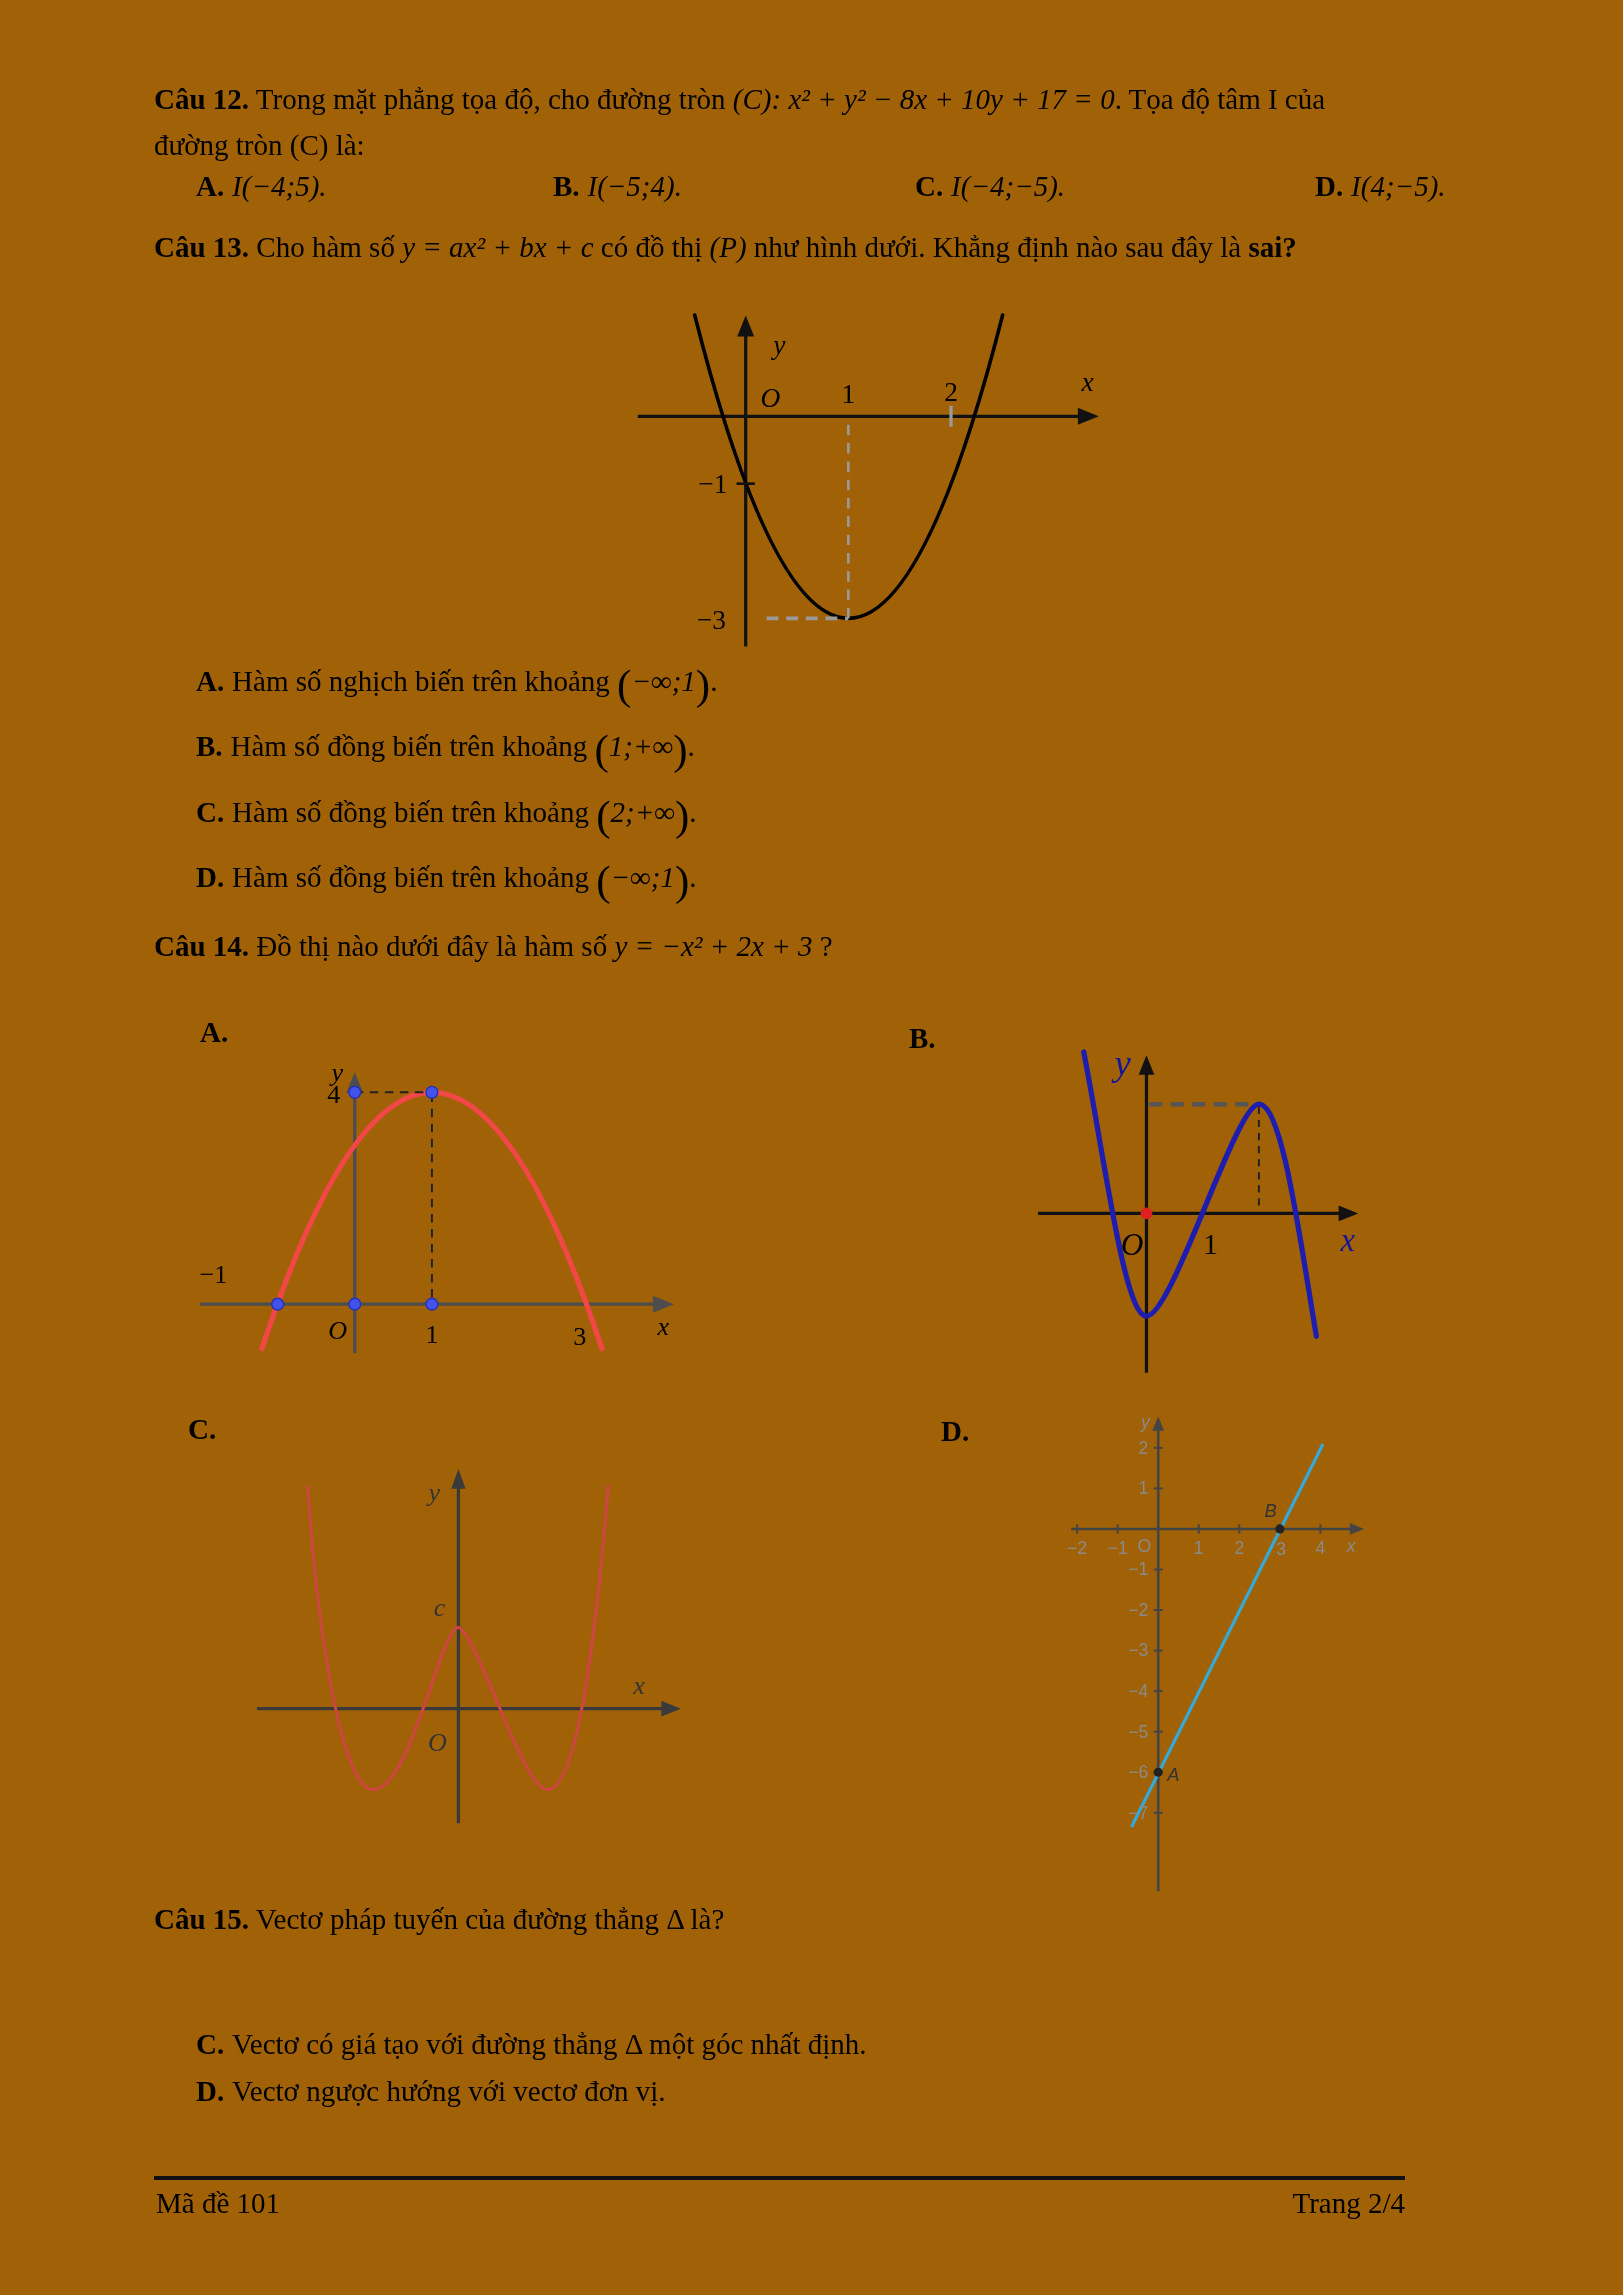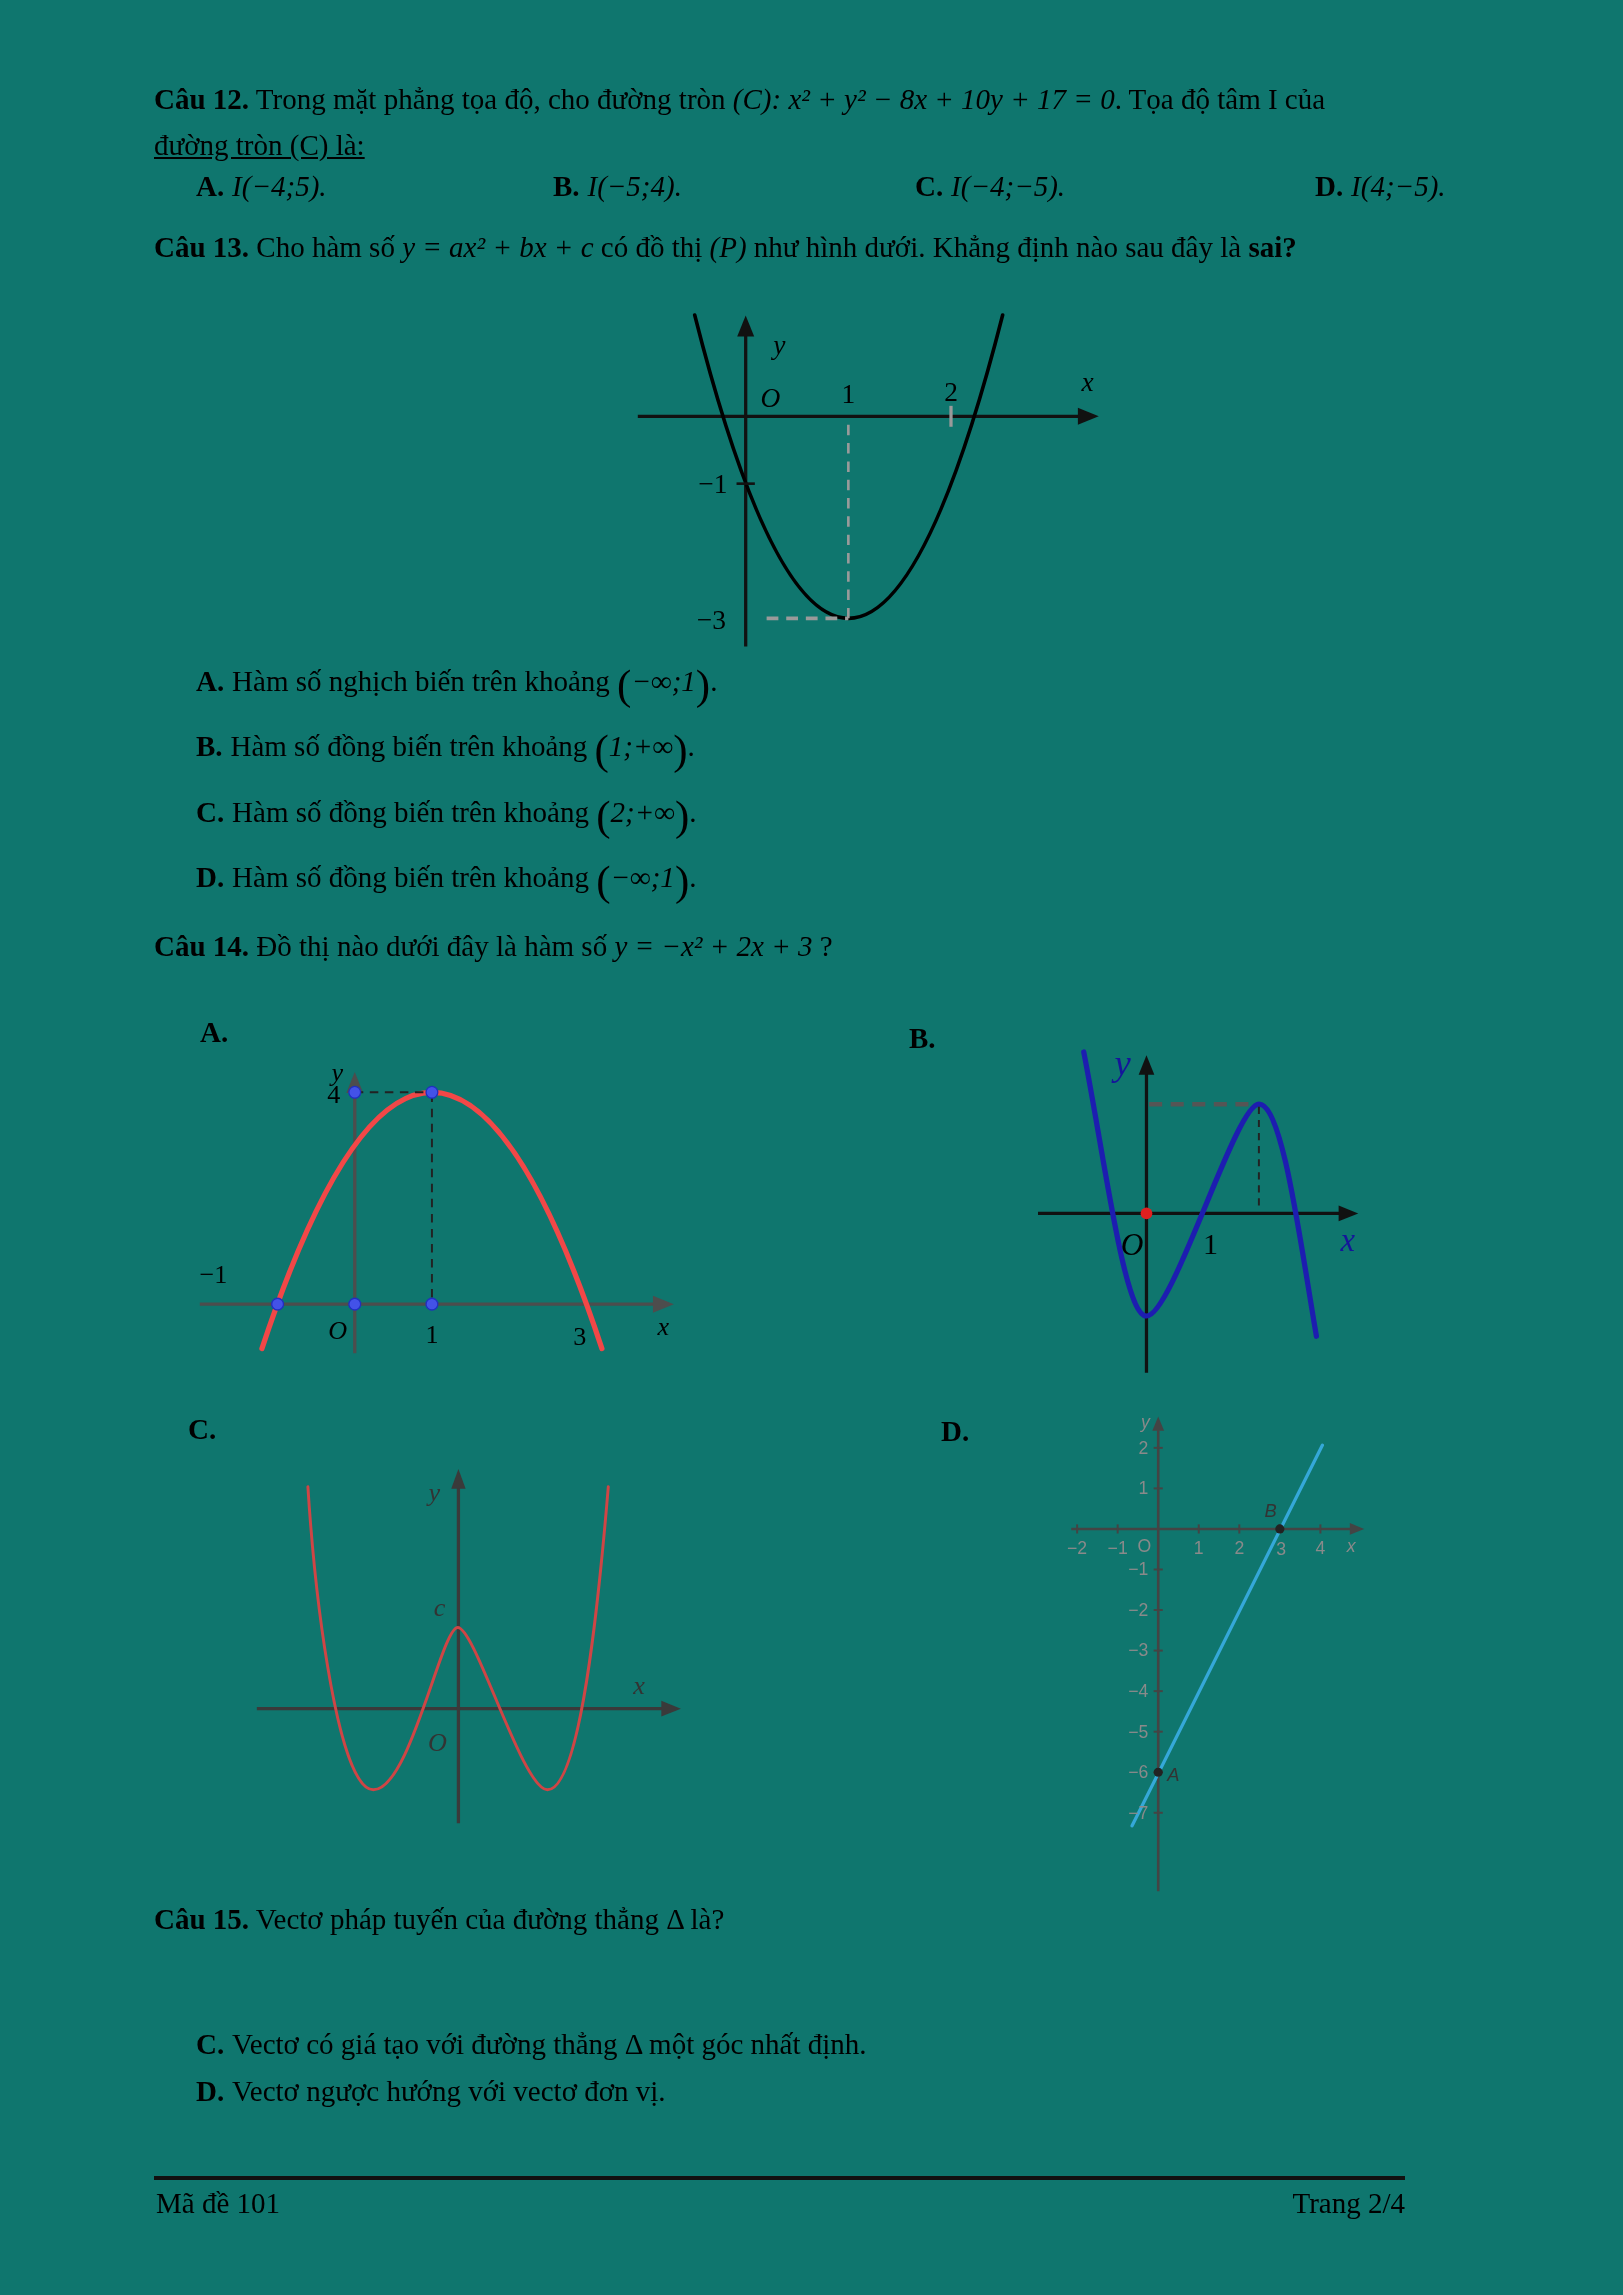--- a/index.html
+++ b/index.html
@@ -1,20 +1,20 @@
 <!DOCTYPE html>
 <html style="font-size:10.5px"><head>
 <meta charset="utf-8">
 <style>
   html,body{margin:0;padding:0;background:#ffffff;}
   .page{
     position:relative;
     width:1623px;
     height:2295px;
-    background:#0f766e;
+    background:#a16207;
     font-family:"Liberation Serif","DejaVu Serif",serif;
     color:#000;
     overflow:hidden;
   }
   .t{position:absolute;white-space:nowrap;font-size:29px;line-height:1.2;}
   .b{font-weight:700;}
   .math{font-style:italic;}
   .sp{margin-left:7.9px;}
   .paren{font-size:43px;font-weight:400;line-height:0;vertical-align:-7.9px;}
   svg{position:absolute;overflow:visible;}
@@ -23,21 +23,21 @@
   .rule{position:absolute;background:#111;}
 </style>
 </head>
 <body>
 
 <div class="page">
 
   <div class="t" style="left:154px;top:82px;">
     <span class="b">Câu 12.</span><span> Trong mặt phẳng tọa độ, cho đường tròn </span><span class="math">(C): x² + y² − 8x + 10y + 17 = 0</span><span>. Tọa độ tâm I của</span>
   </div>
-  <div class="t" style="left:154px;top:128px;text-decoration:underline;">đường tròn (C) là:</div>
+  <div class="t" style="left:154px;top:128px;">đường tròn (C) là:</div>
 
   <div class="t" style="left:196px;top:169px;">
     <span class="b">A.</span><span class="math sp">I(−4;5).</span>
   </div>
   <div class="t" style="left:553px;top:169px;">
     <span class="b">B.</span><span class="math sp">I(−5;4).</span>
   </div>
   <div class="t" style="left:915px;top:169px;">
     <span class="b">C.</span><span class="math sp">I(−4;−5).</span>
   </div>

